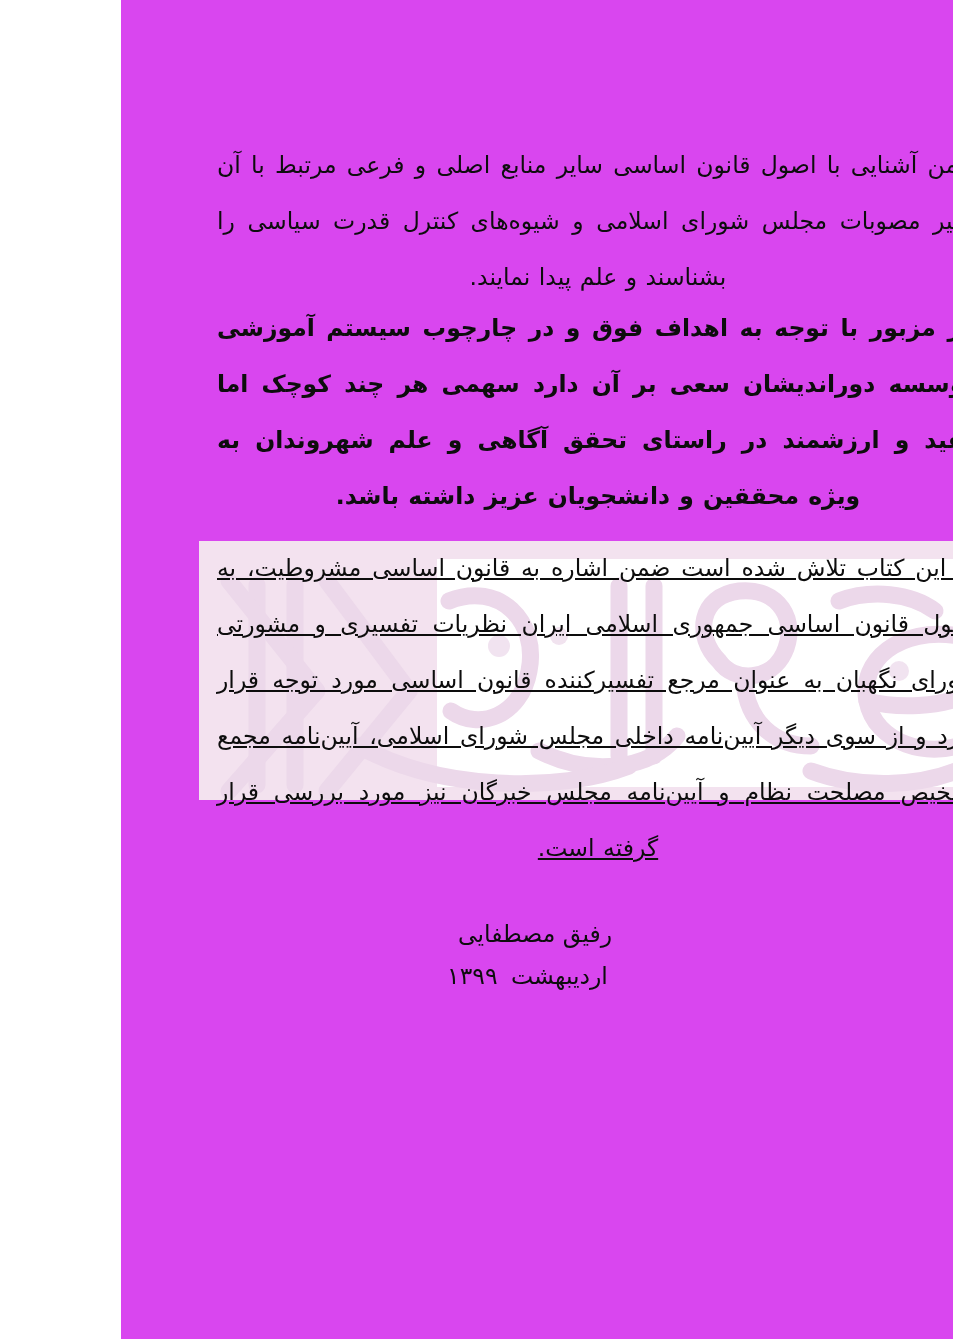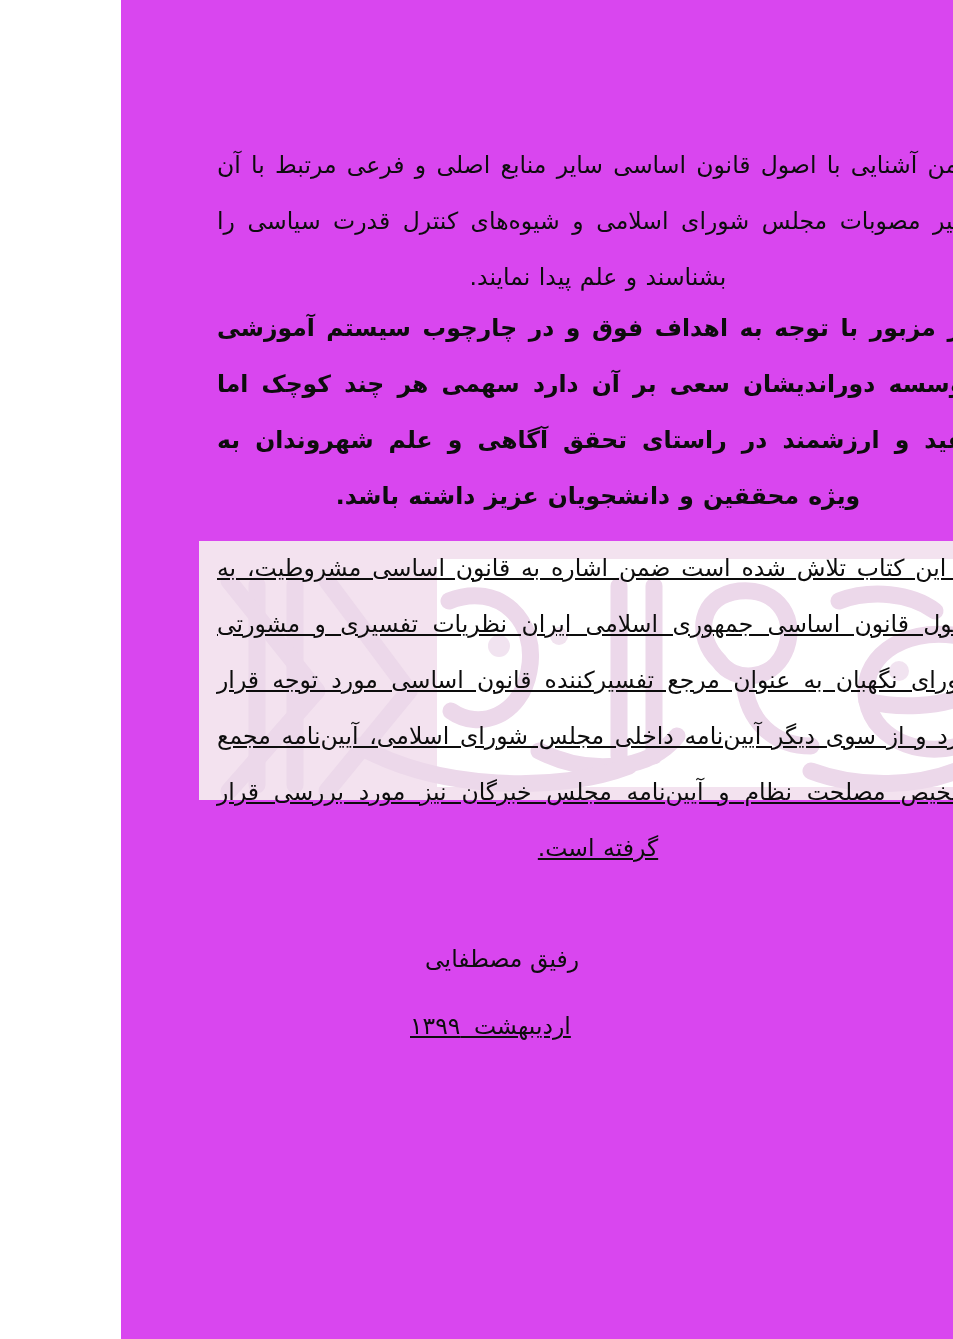--- a/index.html
+++ b/index.html
@@ -83,28 +83,26 @@
     width: 420px;
     text-align: right;
     direction: rtl;
   }
   .sig-line {
     display: block;
     color: #0d0d0d;
     font-size: 23.5px;
     line-height: 42px;
     font-family: "DejaVu Sans", "Liberation Sans", sans-serif;
-    text-align: left;
+    text-align: center;
     width: 220px;
-    margin-top: 25px;
   }
   .sig-line.date {
     width: 235px;
     word-spacing: 6px;
-    text-decoration: underline;
   }
 </style>
 </head>
 <body>
 
 <div class="page">
 
   <div class="watermark">
     <div class="watermark-band"></div>
     <div class="watermark-inset"></div>

